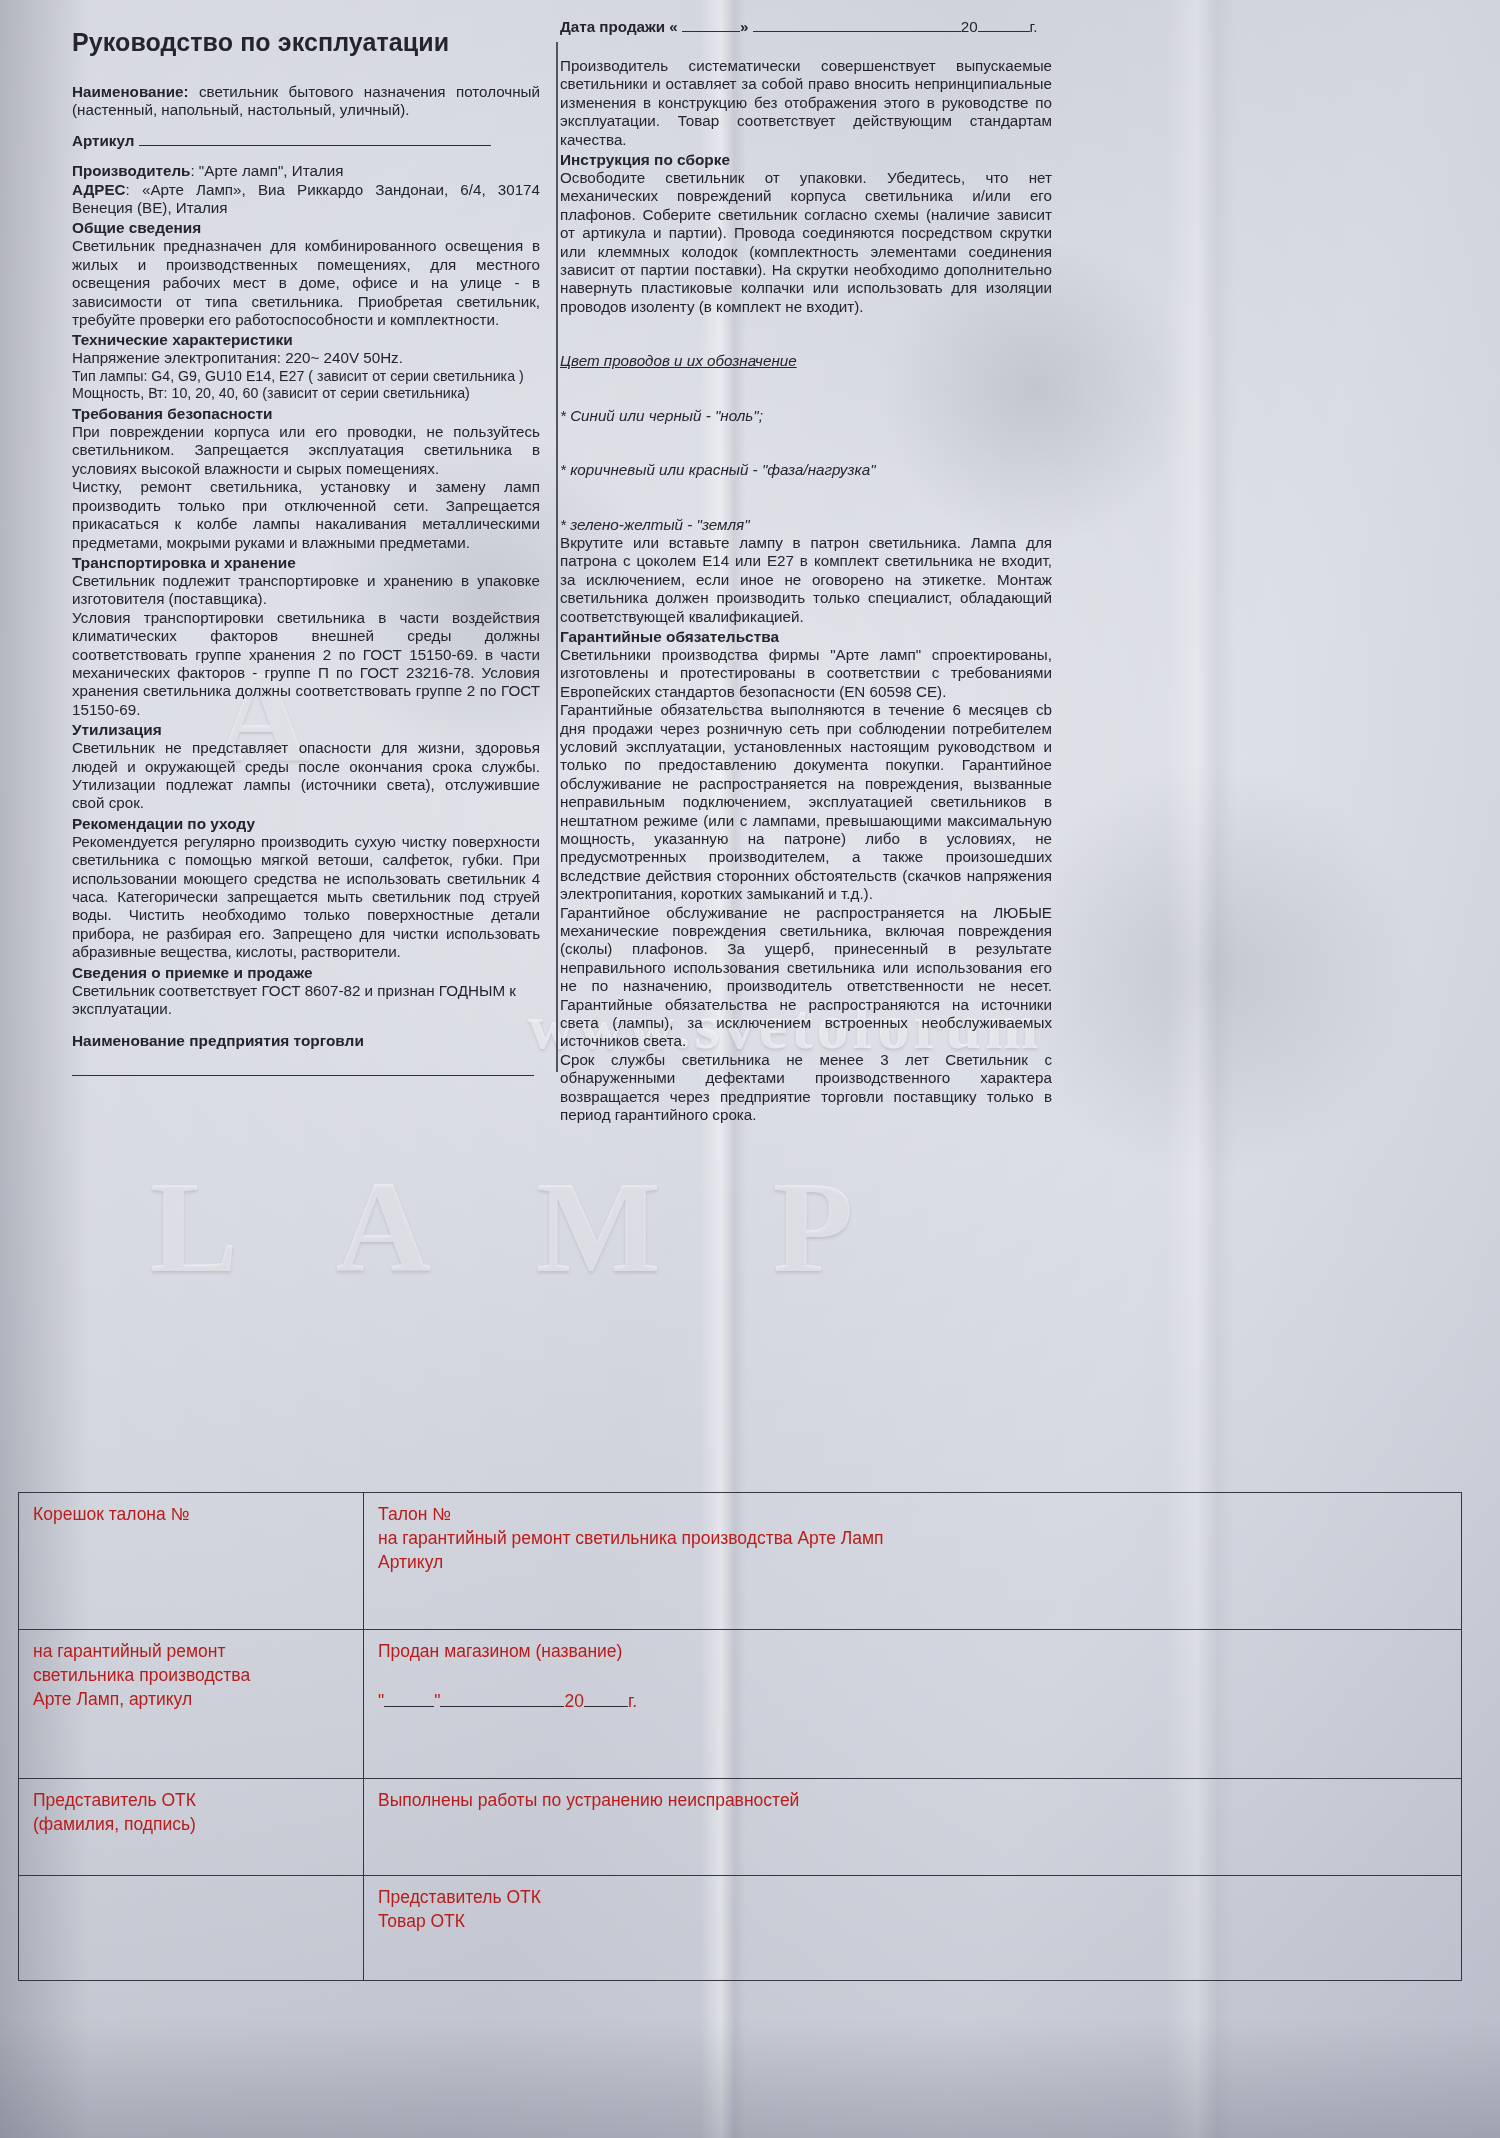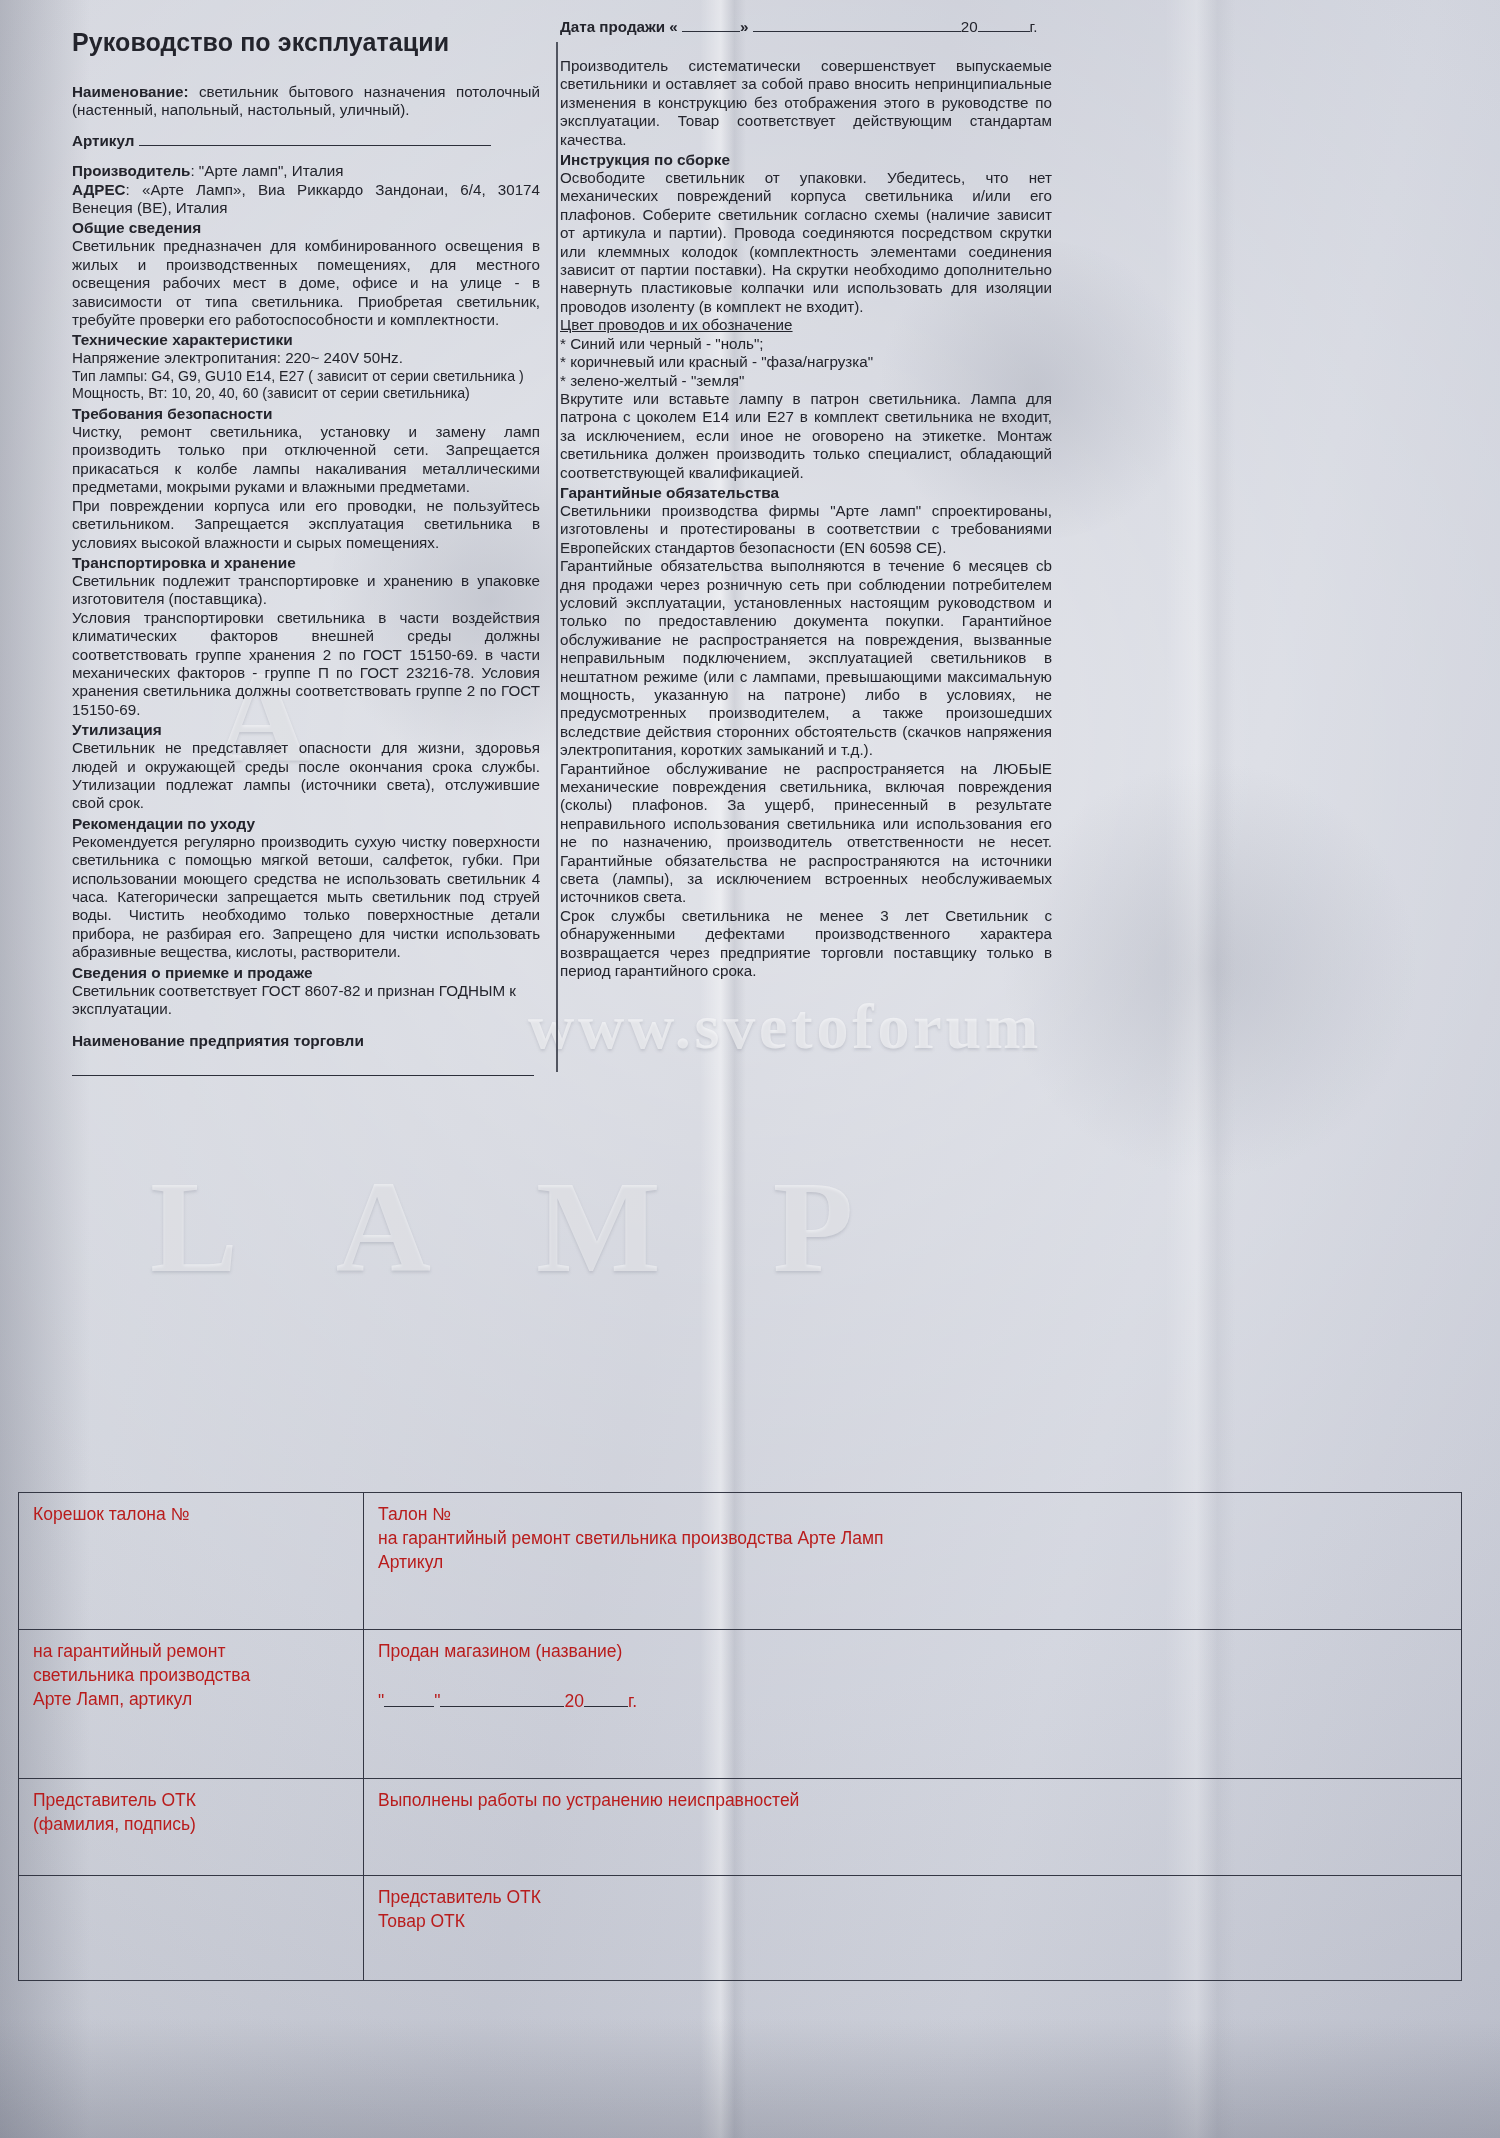--- a/index.html
+++ b/index.html
@@ -54,21 +54,21 @@
 
   h1.doc-title{
     font-size:25px;font-weight:700;margin:10px 0 26px 0;letter-spacing:.1px;
   }
   p{margin:0;}
   .t{font-size:15.2px;line-height:18.4px;text-align:justify;}
   .t.lj{text-align:left;}
   .b{font-weight:700;}
   .sec{font-size:15.4px;font-weight:700;line-height:19px;margin-top:1px;}
   .sp{height:12px;}
-  .it{}
+  .it{font-style:italic;margin-top:36px;}
   .u{text-decoration:underline;}
   .small{font-size:14.2px;line-height:17.6px;}
   .rule{display:inline-block;border-bottom:1.6px solid #2c2f3a;vertical-align:baseline;}
 
   
   .dateline{font-size:15.2px;font-weight:700;white-space:nowrap;margin-bottom:22px;}
   .dateline .thin{font-weight:400;}
 
   
   .narrow{font-stretch:condensed;letter-spacing:-.1px;}
@@ -135,22 +135,22 @@
 
     <p class="sec">Общие сведения</p>
     <p class="t">Светильник предназначен для комбинированного освещения в жилых и производственных помещениях, для местного освещения рабочих мест в доме, офисе и на улице - в зависимости от типа светильника. Приобретая светильник, требуйте проверки его работоспособности и комплектности.</p>
 
     <p class="sec">Технические характеристики</p>
     <p class="t lj">Напряжение электропитания: 220~ 240V 50Hz.</p>
     <p class="t lj small">Тип лампы: G4, G9, GU10  E14,  E27 ( зависит от серии светильника )</p>
     <p class="t lj small">Мощность, Вт: 10, 20, 40, 60 (зависит от серии светильника)</p>
 
     <p class="sec">Требования безопасности</p>
+    <p class="t">При повреждении корпуса или его проводки, не пользуйтесь светильником.  Запрещается эксплуатация светильника в условиях высокой влажности и сырых помещениях.</p>
     <p class="t">Чистку, ремонт светильника, установку и замену ламп производить только при отключенной сети. Запрещается прикасаться к колбе лампы накаливания металлическими предметами, мокрыми руками и влажными предметами.</p>
-    <p class="t">При повреждении корпуса или его проводки, не пользуйтесь светильником.  Запрещается эксплуатация светильника в условиях высокой влажности и сырых помещениях.</p>
 
     <p class="sec">Транспортировка и хранение</p>
     <p class="t">Светильник подлежит транспортировке и хранению в упаковке изготовителя (поставщика).</p>
     <p class="t">Условия транспортировки светильника в части воздействия климатических факторов внешней среды должны соответствовать группе хранения 2 по ГОСТ 15150-69. в части механических факторов - группе П по ГОСТ 23216-78. Условия хранения  светильника должны соответствовать группе 2 по ГОСТ 15150-69.</p>
 
     <p class="sec">Утилизация</p>
     <p class="t">Светильник не представляет опасности для жизни, здоровья людей и окружающей среды после окончания срока службы. Утилизации подлежат лампы (источники света), отслужившие свой срок.</p>
 
     <p class="sec">Рекомендации по уходу</p>
     <p class="t narrow">Рекомендуется регулярно производить сухую чистку поверхности светильника с помощью мягкой ветоши, салфеток, губки. При использовании моющего средства не использовать светильник 4 часа. Категорически запрещается мыть светильник под струей воды. Чистить необходимо только поверхностные детали прибора, не разбирая его. Запрещено для чистки использовать абразивные вещества, кислоты, растворители.</p>

